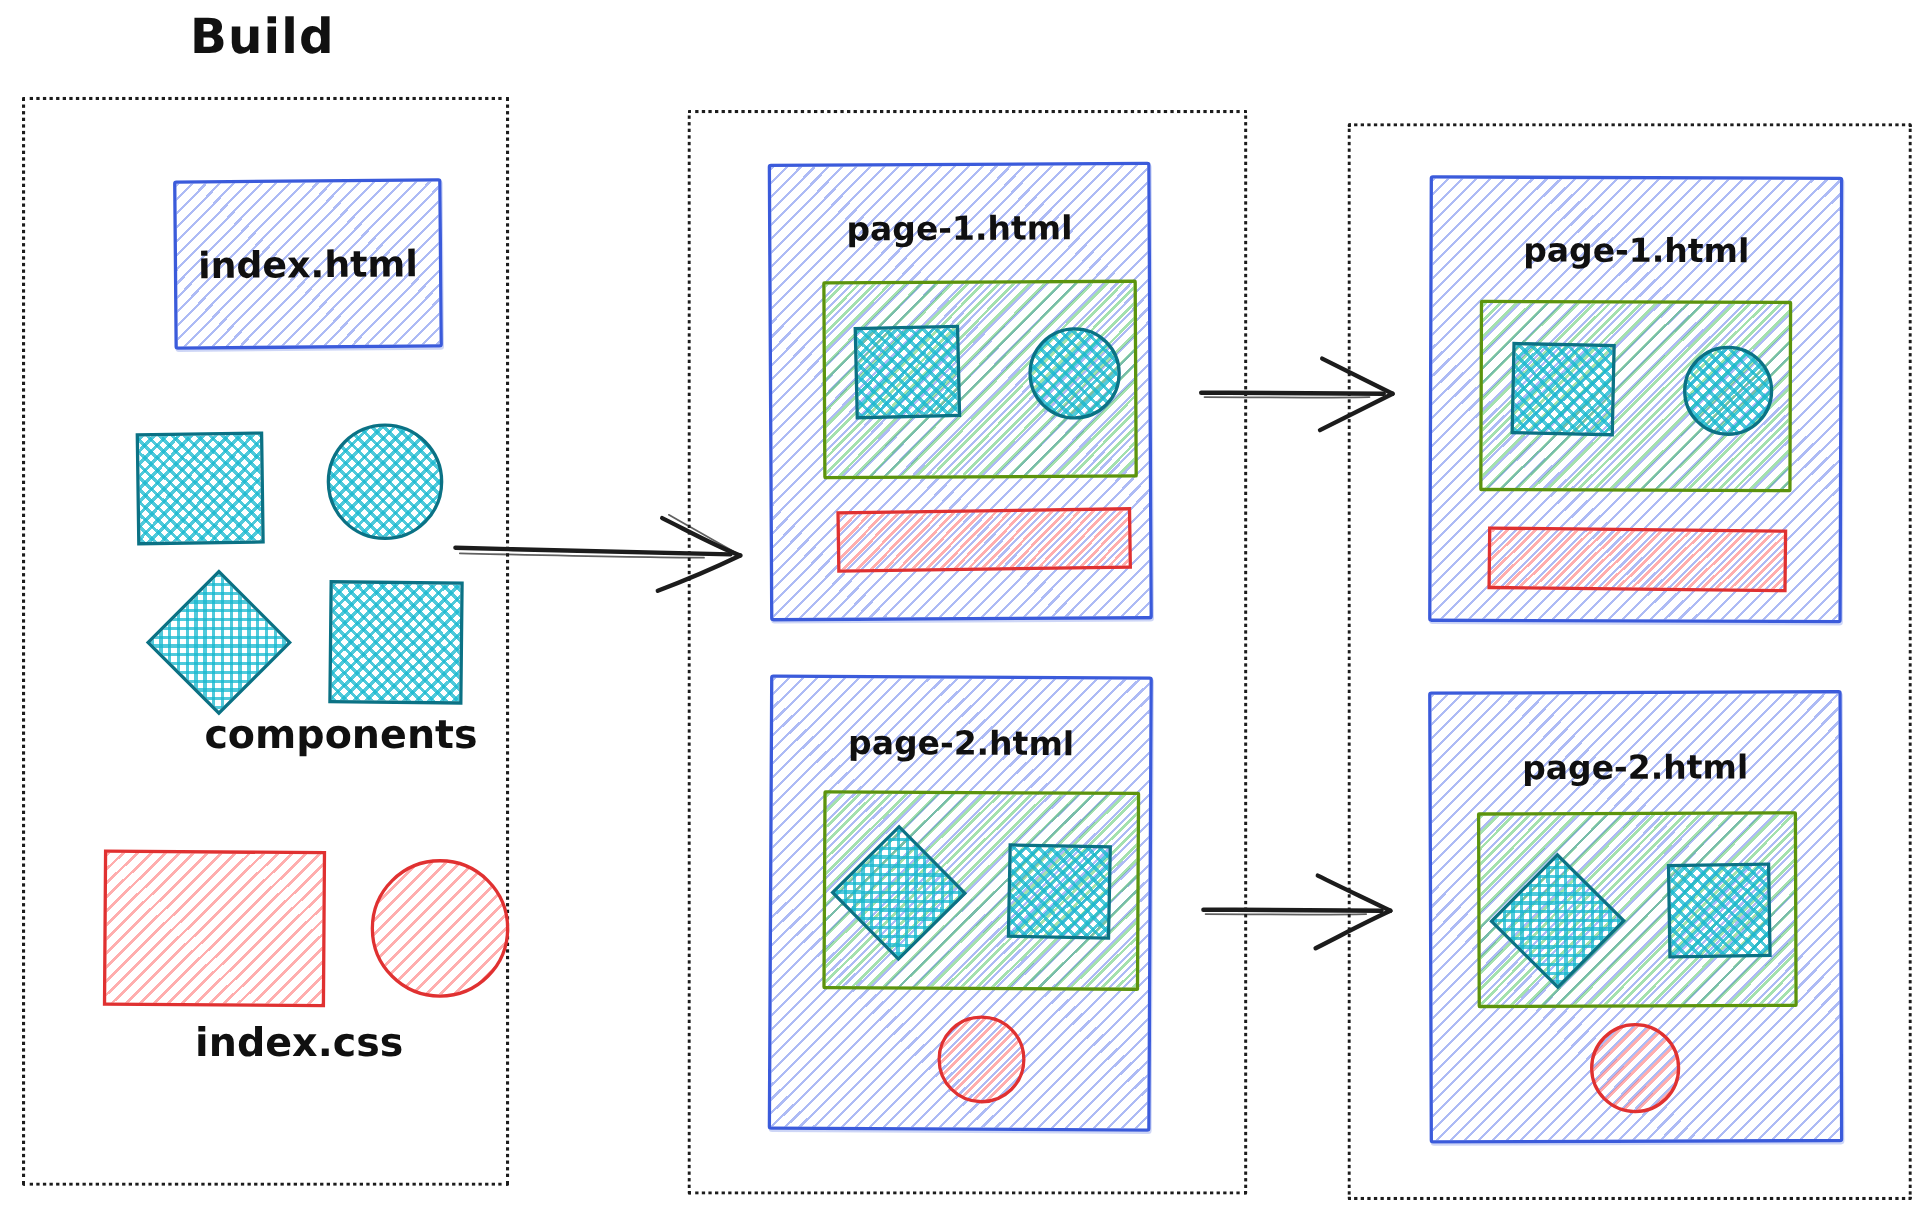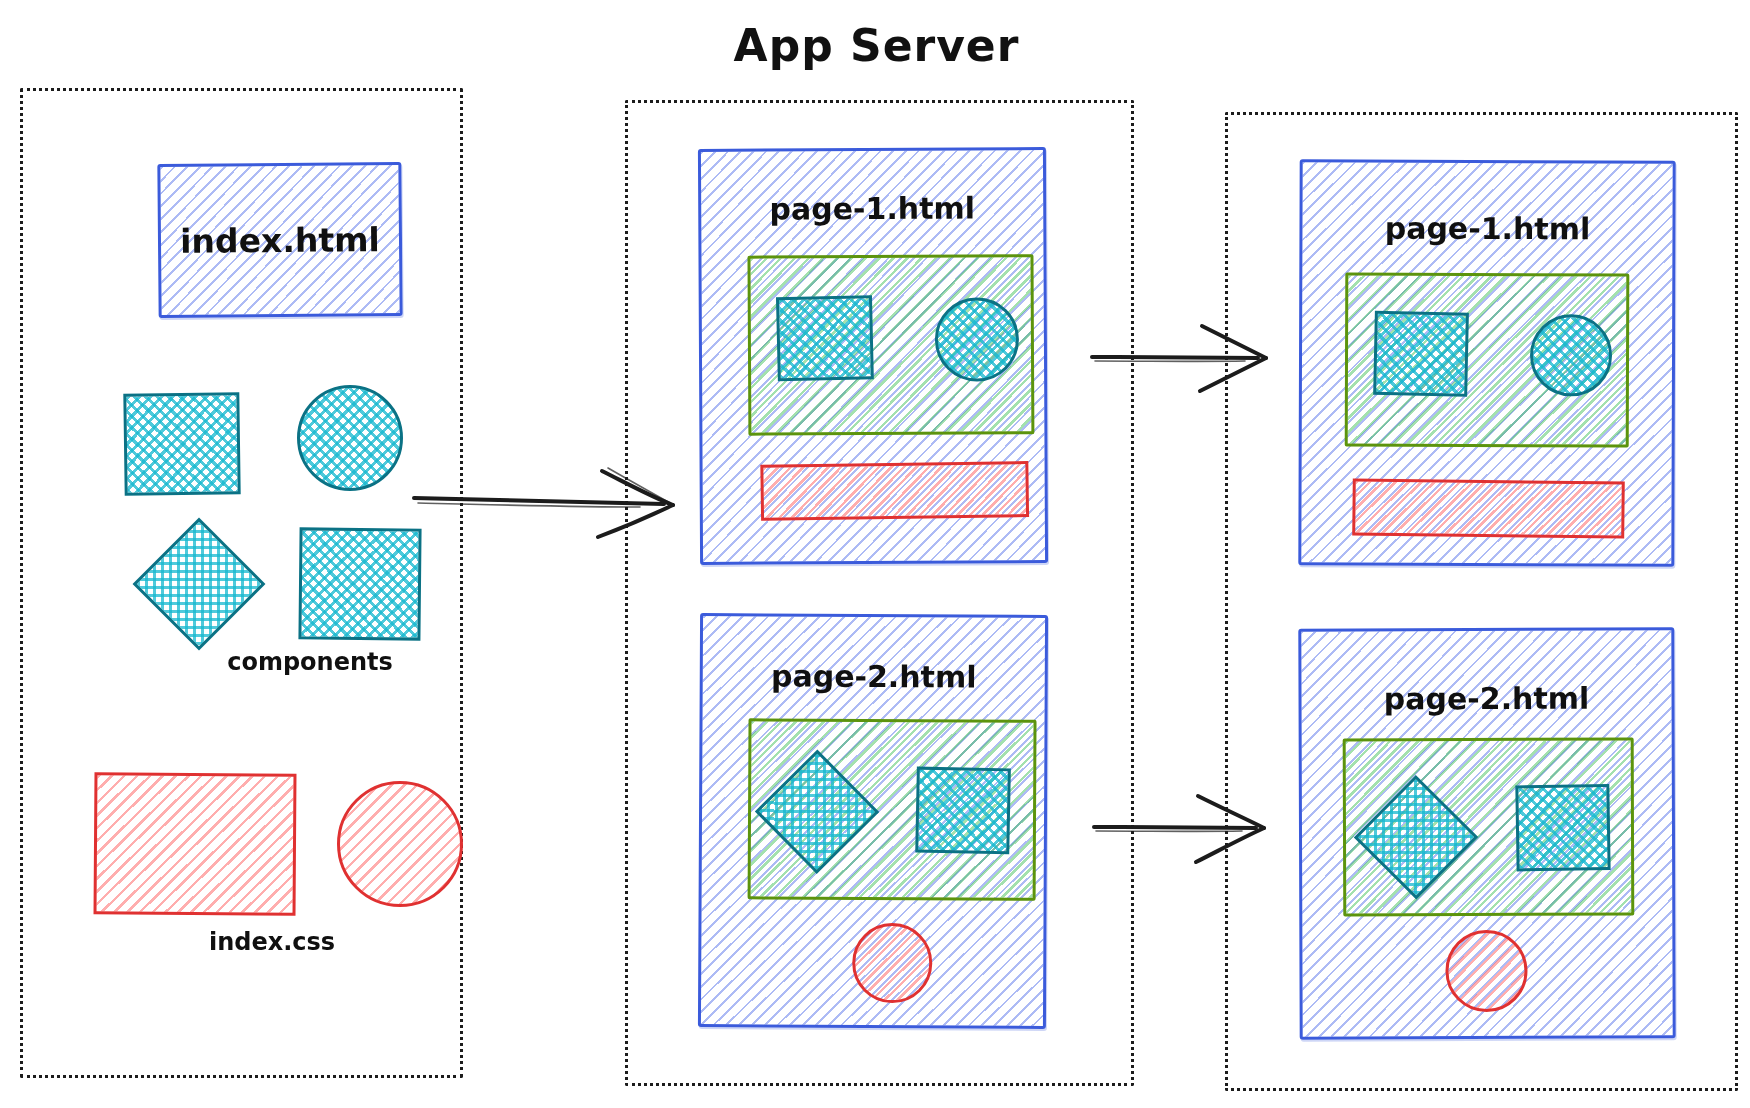--- a/index.html
+++ b/index.html
@@ -69,51 +69,51 @@
   
   .red-shape{
     position:absolute;
     border:3px solid #e03131;
     background:repeating-linear-gradient(135deg,
       rgba(255,107,107,0.55) 0 2.5px, transparent 2.5px 9px);
   }
   .shape-label{
     position:absolute;
     text-align:center;
-    font-size:24px;
+    font-size:36px;
     font-weight:600;
     color:#101010;
   }
   svg.arrows{position:absolute;left:0;top:0;pointer-events:none;}
 </style>
 </head>
 <body>
 
 <div id="canvas">
 
+  <div class="col-title" style="left:20px;top:8px;width:437px;">Build</div>
 
   <div class="dotted-box" style="left:20px;top:88px;width:437px;height:984px;"></div>
 
   <div class="blue-card" style="left:158px;top:163px;width:238px;height:148px;transform:rotate(-0.5deg);">
     <div class="center-label">index.html</div>
   </div>
 
   <div class="teal-shape" style="left:124px;top:393px;width:110px;height:96px;transform:rotate(-0.8deg);"></div>
   <div class="teal-shape round" style="left:297px;top:385px;width:100px;height:100px;"></div>
   <div class="teal-shape diamond" style="left:152px;top:537px;width:88px;height:88px;"></div>
   <div class="teal-shape" style="left:299px;top:528px;width:116px;height:106px;transform:rotate(0.6deg);"></div>
 
   <div class="shape-label" style="left:110px;top:648px;width:400px;">components</div>
 
   <div class="red-shape" style="left:94px;top:773px;width:196px;height:136px;transform:rotate(0.4deg);"></div>
   <div class="red-shape round" style="left:337px;top:781px;width:120px;height:120px;"></div>
 
   <div class="shape-label" style="left:92px;top:928px;width:360px;">index.css</div>
 
-  <div class="col-title" style="left:625px;top:20px;width:503px;">App Server</div>
 
   <div class="dotted-box" style="left:625px;top:100px;width:503px;height:980px;"></div>
 
   <div class="blue-card" style="left:699px;top:148px;width:342px;height:410px;transform:rotate(-0.3deg);">
     <div class="card-title" style="top:40px;">page-1.html</div>
     <div class="green-panel" style="left:46px;top:104px;width:280px;height:174px;">
       <div class="teal-shape" style="left:26px;top:38px;width:90px;height:78px;transform:rotate(-1deg);"></div>
       <div class="teal-shape round" style="left:184px;top:40px;width:78px;height:78px;"></div>
     </div>
     <div class="red-shape" style="left:58px;top:312px;width:262px;height:50px;transform:rotate(-0.5deg);"></div>

